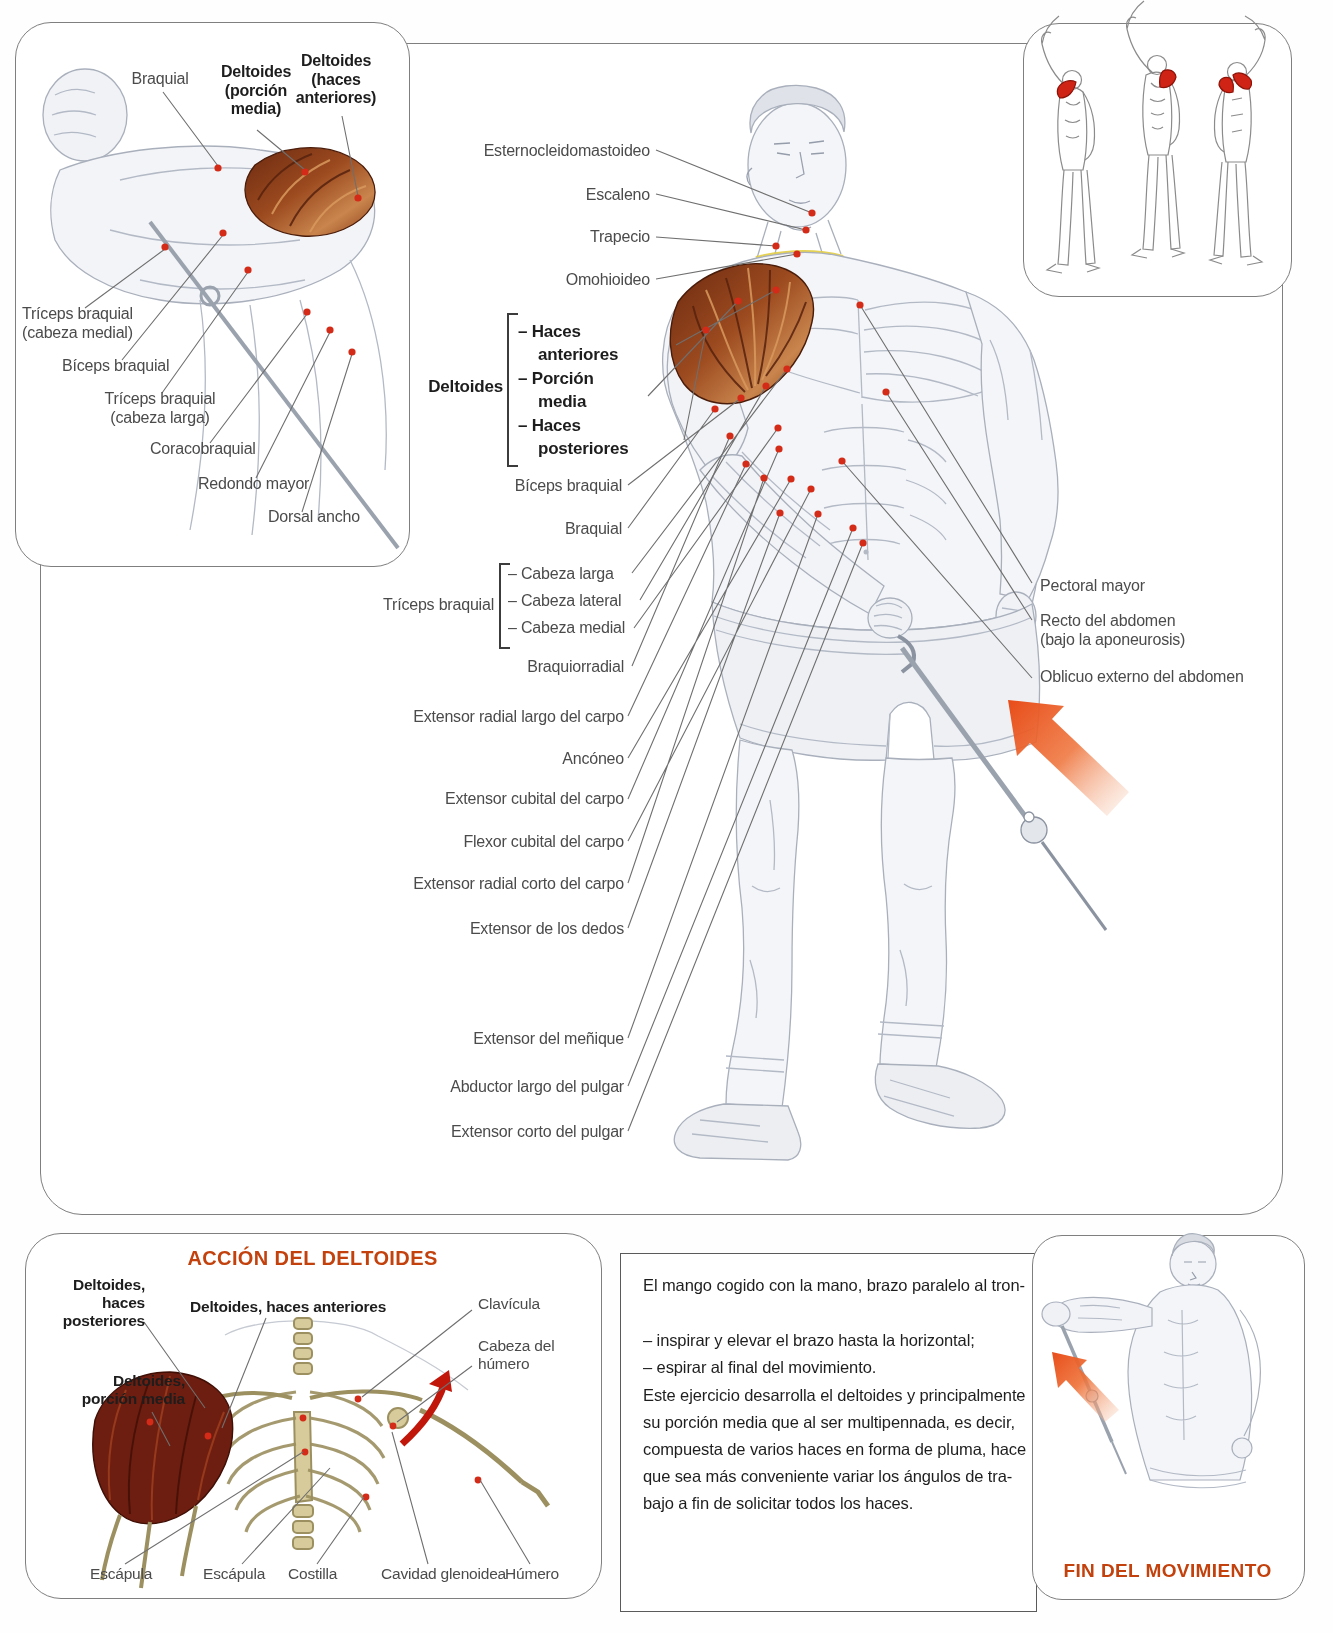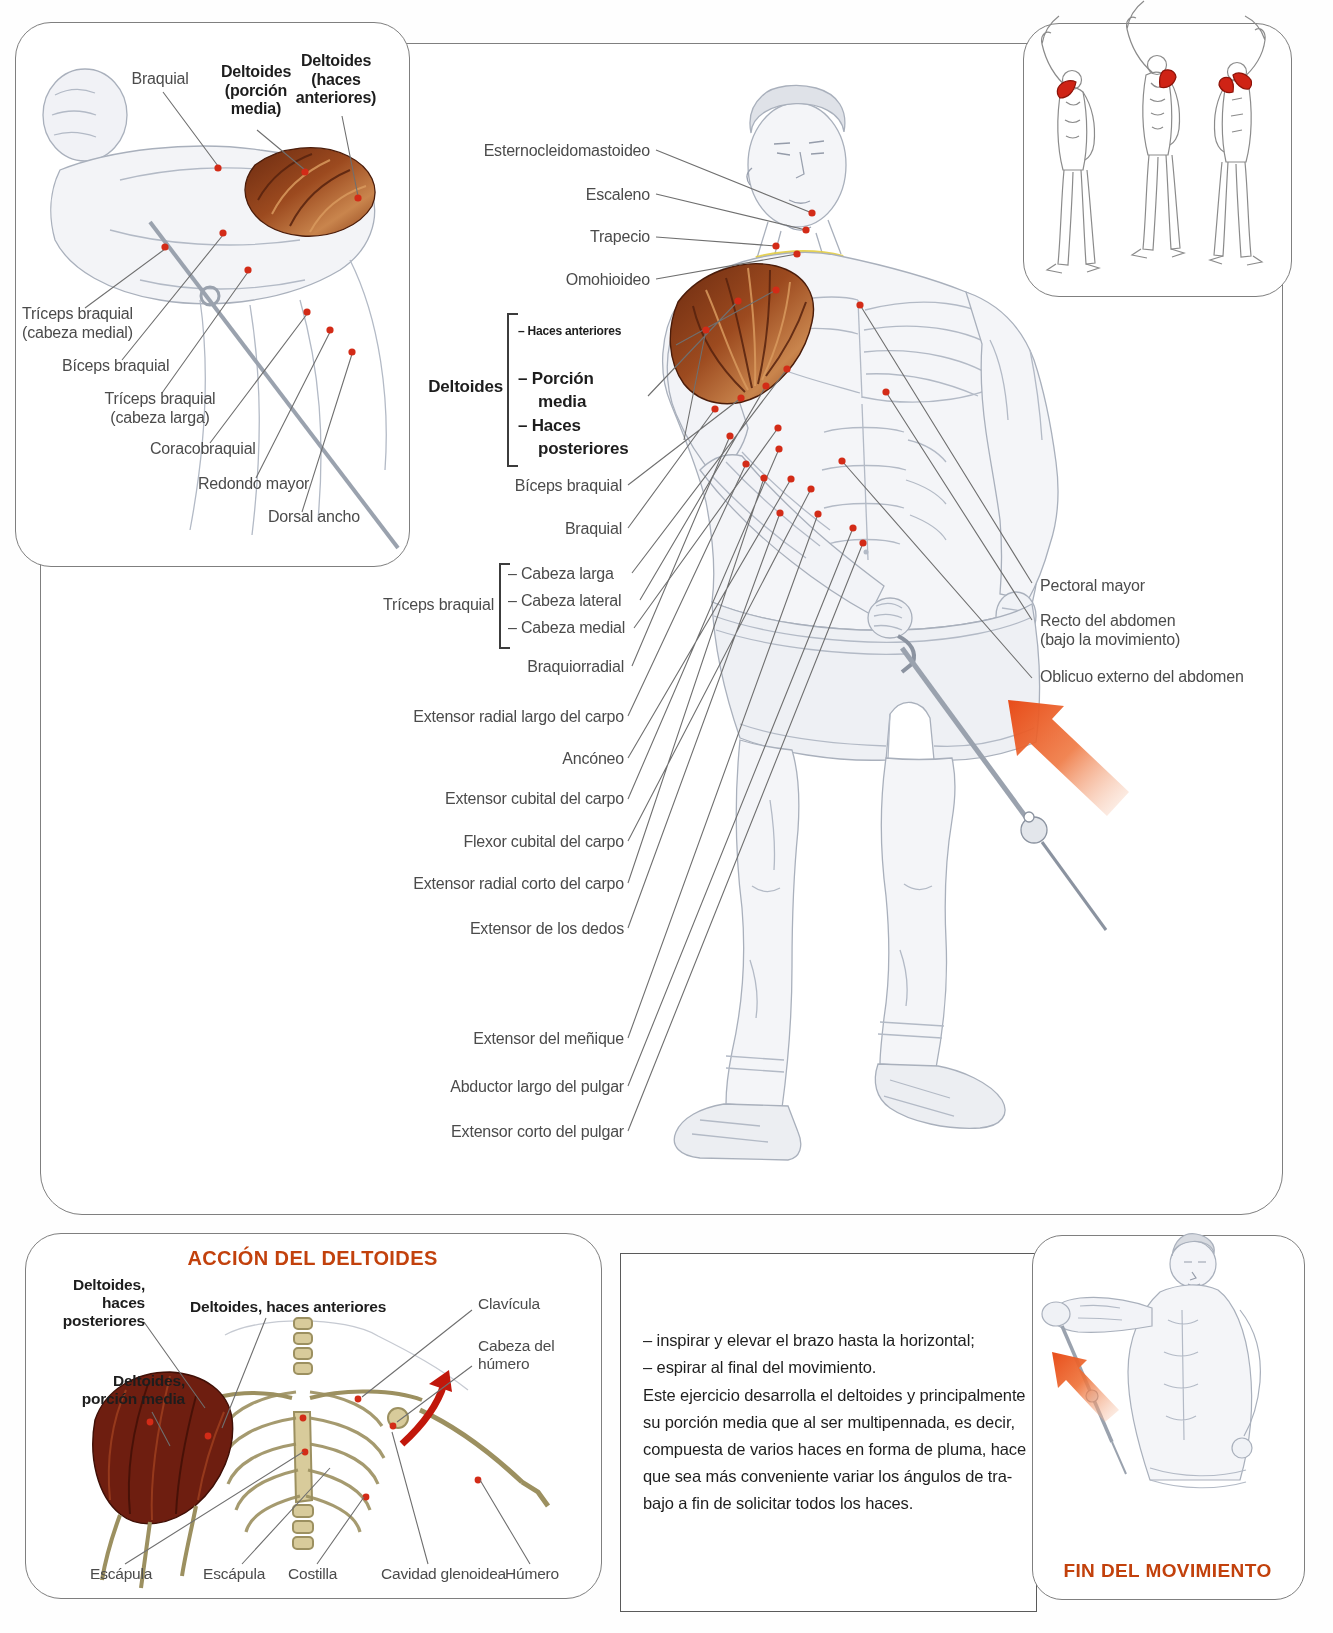--- a/index.html
+++ b/index.html
@@ -313,21 +313,21 @@
   <div class="lbl" style="left:198px;top:475px;width:120px;">Redondo mayor</div>
   <div class="lbl" style="left:268px;top:508px;width:100px;">Dorsal ancho</div>
 
   <div class="lbl r" style="right:683px;top:142px;width:220px;">Esternocleidomastoideo</div>
   <div class="lbl r" style="right:683px;top:186px;width:220px;">Escaleno</div>
   <div class="lbl r" style="right:683px;top:228px;width:220px;">Trapecio</div>
   <div class="lbl r" style="right:683px;top:271px;width:220px;">Omohioideo</div>
 
   <div class="lbl r b" style="right:830px;top:377px;width:110px;font-size:17px;">Deltoides</div>
   <div class="bracket" style="left:507px;top:313px;height:150px;"></div>
-  <div class="lbl b hang" style="left:518px;top:320px;width:118px;font-size:12px;line-height:23px;">– Haces anteriores</div>
+  <div class="lbl b hang" style="left:518px;top:320px;width:118px;font-size:17px;line-height:23px;">– Haces anteriores</div>
   <div class="lbl b hang" style="left:518px;top:367px;width:100px;font-size:17px;line-height:23px;">– Porción media</div>
   <div class="lbl b hang" style="left:518px;top:414px;width:118px;font-size:17px;line-height:23px;">– Haces posteriores</div>
 
   <div class="lbl r" style="right:711px;top:477px;width:200px;">Bíceps braquial</div>
   <div class="lbl r" style="right:711px;top:520px;width:200px;">Braquial</div>
 
   <div class="lbl r" style="right:839px;top:596px;width:150px;">Tríceps braquial</div>
   <div class="bracket" style="left:499px;top:563px;height:82px;"></div>
   <div class="lbl hang" style="left:508px;top:565px;width:140px;white-space:nowrap;">– Cabeza larga</div>
   <div class="lbl hang" style="left:508px;top:592px;width:140px;white-space:nowrap;">– Cabeza lateral</div>
@@ -338,35 +338,36 @@
   <div class="lbl r" style="right:709px;top:750px;width:260px;">Ancóneo</div>
   <div class="lbl r" style="right:709px;top:790px;width:260px;white-space:nowrap;">Extensor cubital del carpo</div>
   <div class="lbl r" style="right:709px;top:833px;width:260px;white-space:nowrap;">Flexor cubital del carpo</div>
   <div class="lbl r" style="right:709px;top:875px;width:260px;white-space:nowrap;">Extensor radial corto del carpo</div>
   <div class="lbl r" style="right:709px;top:920px;width:260px;white-space:nowrap;">Extensor de los dedos</div>
   <div class="lbl r" style="right:709px;top:1030px;width:260px;white-space:nowrap;">Extensor del meñique</div>
   <div class="lbl r" style="right:709px;top:1078px;width:260px;white-space:nowrap;">Abductor largo del pulgar</div>
   <div class="lbl r" style="right:709px;top:1123px;width:260px;white-space:nowrap;">Extensor corto del pulgar</div>
 
   <div class="lbl" style="left:1040px;top:577px;width:160px;">Pectoral mayor</div>
-  <div class="lbl" style="left:1040px;top:612px;width:162px;">Recto del abdomen (bajo la movimiento)</div>
+  <div class="lbl" style="left:1040px;top:612px;width:162px;">Recto del abdomen (bajo la aponeurosis)</div>
   <div class="lbl" style="left:1040px;top:668px;width:240px;">Oblicuo externo del abdomen</div>
 
   <div class="title" style="left:25px;top:1247px;width:575px;font-size:20px;">ACCIÓN DEL DELTOIDES</div>
   <div class="lbl r b small" style="right:1188px;top:1276px;width:108px;">Deltoides, haces posteriores</div>
   <div class="lbl b small" style="left:190px;top:1298px;width:210px;white-space:nowrap;">Deltoides, haces anteriores</div>
   <div class="lbl r b small" style="right:1148px;top:1372px;width:118px;">Deltoides, porción media</div>
   <div class="lbl small" style="left:478px;top:1295px;width:90px;">Clavícula</div>
   <div class="lbl small" style="left:478px;top:1337px;width:84px;">Cabeza del húmero</div>
   <div class="lbl small" style="left:90px;top:1565px;width:80px;">Escápula</div>
   <div class="lbl small" style="left:203px;top:1565px;width:80px;">Escápula</div>
   <div class="lbl small" style="left:288px;top:1565px;width:70px;">Costilla</div>
   <div class="lbl small" style="left:373px;top:1565px;width:130px;white-space:nowrap;margin-left:8px;">Cavidad glenoidea</div>
   <div class="lbl small" style="left:505px;top:1565px;width:70px;">Húmero</div>
 
+  <div class="instr" style="left:643px;top:1272px;width:380px;white-space:nowrap;">El mango cogido con la mano, brazo paralelo al tron-</div>
   <div class="instr" style="left:643px;top:1327px;width:385px;white-space:nowrap;">–  inspirar y elevar el brazo hasta la horizontal;</div>
   <div class="instr" style="left:643px;top:1382px;width:385px;white-space:nowrap;">Este ejercicio desarrolla el deltoides y principalmente</div>
   <div class="instr" style="left:643px;top:1354px;width:385px;white-space:nowrap;">–  espirar al final del movimiento.</div>
   <div class="instr" style="left:643px;top:1409px;width:385px;white-space:nowrap;">su porción media que al ser multipennada, es decir,</div>
   <div class="instr" style="left:643px;top:1436px;width:385px;white-space:nowrap;">compuesta de varios haces en forma de pluma, hace</div>
   <div class="instr" style="left:643px;top:1463px;width:385px;white-space:nowrap;">que sea más conveniente variar los ángulos de tra-</div>
   <div class="instr" style="left:643px;top:1490px;width:385px;white-space:nowrap;">bajo a fin de solicitar todos los haces.</div>
 
   <div class="title" style="left:1032px;top:1560px;width:271px;font-size:19px;">FIN DEL MOVIMIENTO</div>
 

